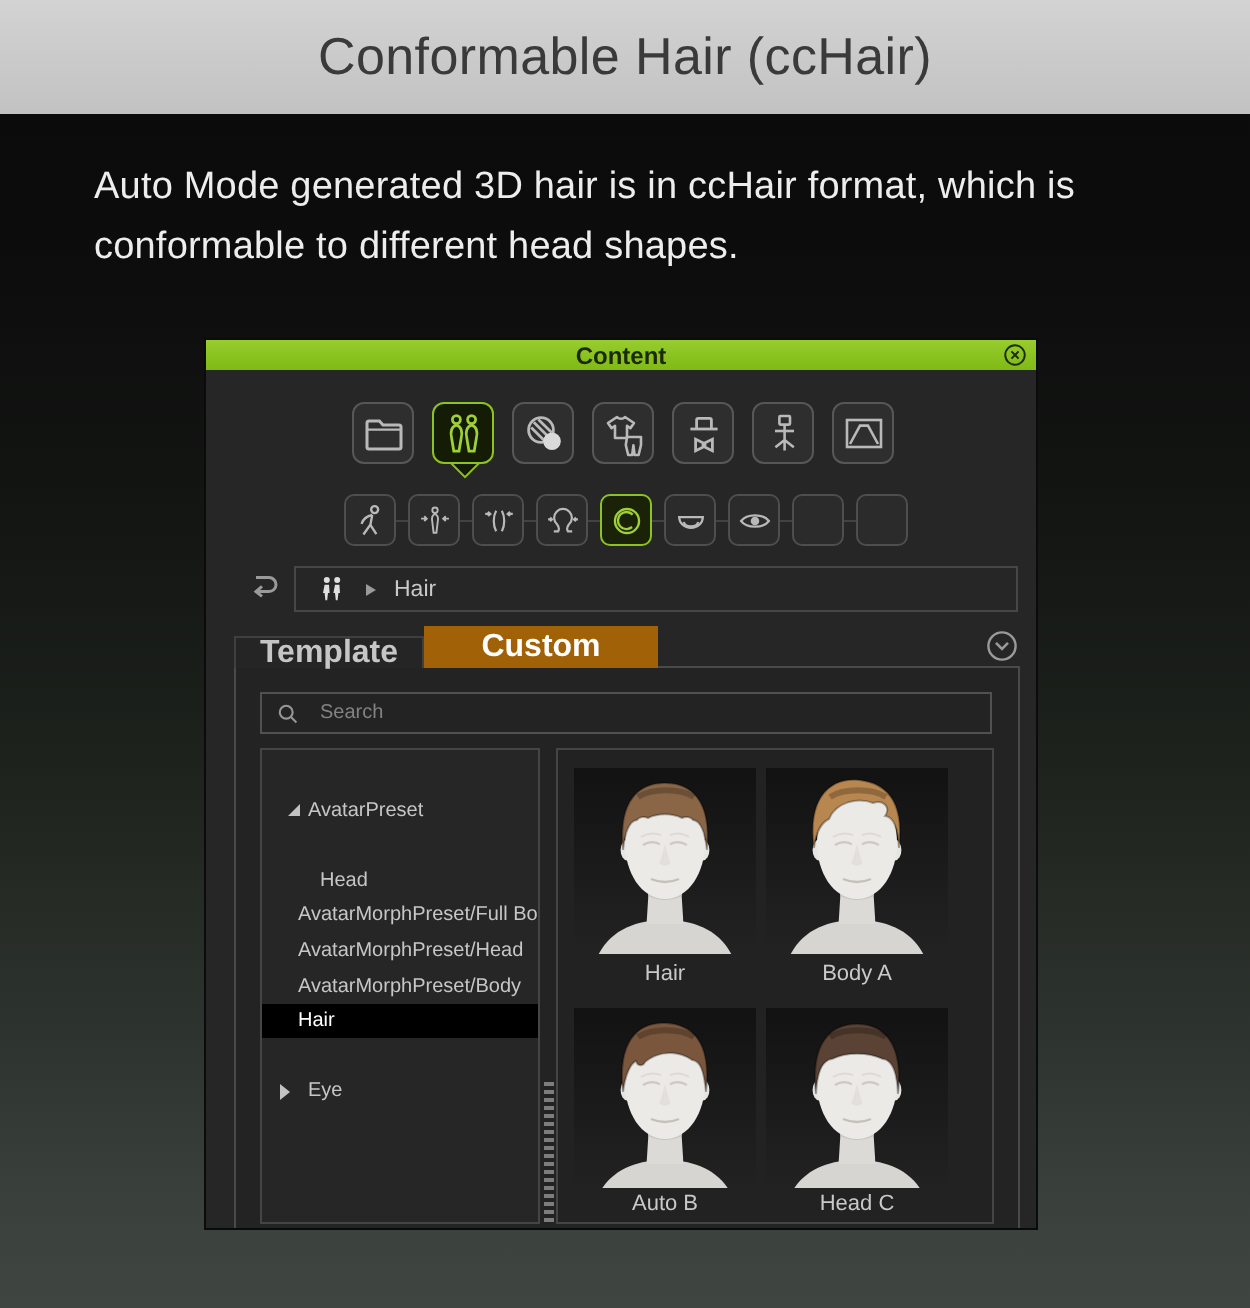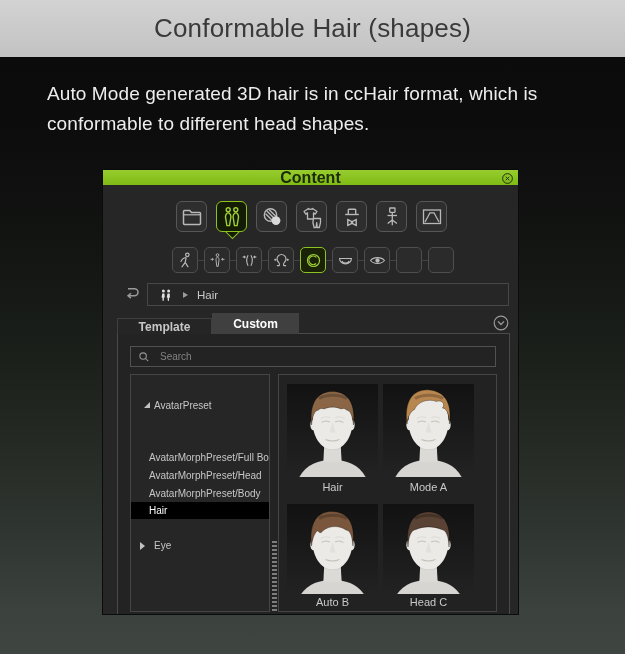--- a/index.html
+++ b/index.html
@@ -12,21 +12,21 @@
     display:flex;align-items:center;justify-content:center;
     font-size:26px;font-weight:500;color:#3a3a3a;letter-spacing:.2px;}
   .intro{position:absolute;left:47px;top:79px;width:552px;
     font-size:19px;line-height:30px;color:#ededed;letter-spacing:.1px;}
   
   .panel{position:absolute;left:103px;top:170px;width:415px;height:444px;
     background:#262626;box-shadow:0 0 0 1px #0b0b0b;overflow:hidden;}
   .titlebar{position:absolute;left:0;top:0;width:100%;height:15px;
     background:linear-gradient(180deg,#97cd2e,#7fba15);
     display:flex;align-items:center;justify-content:center;}
-  .titlebar .t{font-size:16px;font-weight:bold;color:#1c2905;}
+  .titlebar .t{font-size:12px;font-weight:bold;color:#1c2905;}
   .close{position:absolute;right:4px;top:1px;width:13px;height:13px;cursor:default;}
   
   .tb1{position:absolute;top:31px;width:31px;height:31px;background:#2e2e2e;border:1px solid #575757;
     border-radius:6px;box-sizing:border-box;display:flex;align-items:center;justify-content:center;z-index:3;}
   .tb1 svg{width:24px;height:24px;display:block;}
   .tb1.sel{background:#151c06;border:1.5px solid #8dc320;}
   .tb2{position:absolute;top:77px;width:26px;height:26px;background:#2b2b2b;border:1px solid #4e4e4e;
     border-radius:5px;box-sizing:border-box;display:flex;align-items:center;justify-content:center;z-index:1;}
   .tb2 svg{width:19px;height:19px;display:block;}
   .tb2.sel{background:#1a2208;border:1.5px solid #8dc320;}
@@ -36,24 +36,24 @@
   
   .back{position:absolute;left:20px;top:112px;width:18px;height:18px;}
   .bbox{position:absolute;left:44px;top:113px;width:362px;height:23px;border:1px solid #474747;
     background:#262626;box-sizing:border-box;display:flex;align-items:center;}
   .bbox .ppl{margin-left:12px;width:12px;height:13px;}
   .bbox .car{margin-left:11px;width:0;height:0;border-left:5px solid #9a9a9a;
     border-top:3.5px solid transparent;border-bottom:3.5px solid transparent;}
   .bbox .lbl{margin-left:9px;font-size:11.5px;color:#c9c9c9;}
   
   .tab{position:absolute;box-sizing:border-box;display:flex;align-items:center;justify-content:center;
-    font-size:12px;font-weight:bold;z-index:2;}
+    font-size:16px;font-weight:bold;z-index:2;}
   .tab.inactive{left:14px;top:148px;width:95px;height:16px;background:#252525;
     border:1px solid #3f3f3f;border-bottom:none;color:#c6c6c6;}
-  .tab.active{left:109px;top:143px;width:87px;height:21px;background:#404040;color:#fff;}
+  .tab.active{left:109px;top:143px;width:117px;height:21px;background:#a16207;color:#fff;}
   .chev{position:absolute;left:390px;top:145px;width:16px;height:16px;}
   
   .tcont{position:absolute;left:14px;top:163px;width:393px;height:281px;background:#232323;
     border:1px solid #4a4a4a;border-bottom:none;box-sizing:border-box;}
   .search{position:absolute;left:12px;top:12px;width:366px;height:21px;border:1px solid #515151;
     background:#232323;box-sizing:border-box;display:flex;align-items:center;}
   .search svg{margin-left:7px;width:12px;height:12px;}
   .search input{background:transparent;border:none;outline:none;color:#bbb;font-size:10px;
     margin-left:8px;width:300px;font-family:inherit;}
   .search input::placeholder{color:#828282;}
@@ -77,21 +77,21 @@
     background:#222;box-sizing:border-box;overflow:hidden;}
   .thumb-img{position:absolute;width:91px;overflow:hidden;background:#161616;}
   .thumb-img svg{display:block;}
   .thumb-lbl{position:absolute;width:91px;text-align:center;font-size:11px;color:#c9c9c9;}
 </style>
 </head>
 <body>
 
 <div class="stage">
   <div class="doc-header">
-    <span>Conformable Hair (shapes)</span>
+    <span>Conformable Hair (ccHair)</span>
   </div>
   <div class="intro">Auto Mode generated 3D hair is in ccHair format, which is conformable to different head shapes.</div>
 
   <div class="panel">
     <div class="titlebar">
       <span class="t">Content</span>
       <span class="close">
         <svg viewBox="0 0 16 16">
             <circle cx="8" cy="8" r="6" fill="none" stroke="#1d2b07" stroke-width="1.2"></circle>
             <path d="M5.8 5.8 l4.4 4.4 M10.2 5.8 l-4.4 4.4" stroke="#1d2b07" stroke-width="1.2"></path>
@@ -301,20 +301,23 @@
         <svg viewBox="0 0 16 16">
             <circle cx="6.8" cy="6.8" r="4.3" fill="none" stroke="#969696" stroke-width="1.4"></circle>
             <path d="M10 10 l3.6 3.6" stroke="#969696" stroke-width="1.4"></path>
           </svg>
         <input type="text" value="" placeholder="Search" style="">
       </div>
       <div class="tree" id="tree">
           <div class="trow" style="top: 21.6px;">
             <span class="tri-exp" style="left: 13px;"></span>
             <span class="tl" style="left: 23px;">AvatarPreset</span>
+          </div>
+          <div class="trow" style="top: 56.8px;">
+            <span class="tl" style="left: 29px;">Head</span>
           </div>
           <div class="trow" style="top: 74.4px;">
             <span class="tl" style="left: 18px;">AvatarMorphPreset/Full Body</span>
           </div>
           <div class="trow" style="top: 109.6px;">
             <span class="tl" style="left: 18px;">AvatarMorphPreset/Body</span>
           </div>
           <div class="trow" style="top: 92px;">
             <span class="tl" style="left: 18px;">AvatarMorphPreset/Head</span>
           </div>
@@ -376,21 +379,21 @@
     <path d="M48 33.5 q5 -2 9.5 1" stroke="#dedbd5" stroke-width="1" fill="none"></path>
     <path d="M34.5 38.5 q4.2 -2.6 8.4 -.4" stroke="#ccc9c3" stroke-width="1.1" fill="none"></path>
     <path d="M48 38.1 q4.2 -2.2 8.4 .4" stroke="#ccc9c3" stroke-width="1.1" fill="none"></path>
     <path d="M45.5 38 c-1 4 -2.2 7.5 -2.8 9.8 c1.8 1.4 3.8 1.4 5.6 0 c-.6 -2.3 -1.8 -5.8 -2.8 -9.8 z" fill="#e3e0db"></path>
     <path d="M38.5 55.5 q7 3 14 0" stroke="#c4c0ba" stroke-width="1.2" fill="none"></path>
     <path d="M24 40 C20.5 15 32 4.5 46.5 6 C59 7.5 69.5 15 66.5 40 C66 30 64 24.5 59.5 24 C62.5 20 59 15.5 53.5 17.5 C46 14.5 35 17 31.5 25.5 C28 27 25 32 24 40 Z" fill="#b8864f"></path>
     <path d="M24 40 C20.5 15 32 4.5 46.5 6 C59 7.5 69.5 15 66.5 40 C66 30 64 24.5 59.5 24 C62.5 20 59 15.5 53.5 17.5 C46 14.5 35 17 31.5 25.5 C28 27 25 32 24 40 Z" fill="none" stroke="rgba(0,0,0,.3)" stroke-width="1"></path>
     <path d="M32 14.5 C39 10 53 10 60 14.5" stroke="rgba(0,0,0,.22)" stroke-width="3" fill="none"></path>
   </svg>
           </div>
-          <div class="thumb-lbl" style="left: 104px; top: 106px;">Mode A</div>
+          <div class="thumb-lbl" style="left: 104px; top: 106px;">Body A</div>
           <div class="thumb-img" style="left: 8px; top: 129px; height: 90px;">
             <svg width="91" height="90" viewBox="0 0 91 96" preserveAspectRatio="xMidYMin slice">
     <defs>
                 <linearGradient id="bgg2" x1="0" y1="0" x2="0" y2="1">
       <stop offset="0" stop-color="#121212"></stop>
                   <stop offset="1" stop-color="#232323"></stop>
     </linearGradient>
               </defs>
     <rect width="91" height="96" fill="url(#bgg2)"></rect>
     <path d="M11 96 C17 81 31 76 45.5 76 C60 76 74 81 80 96 Z" fill="#d7d5d1"></path>

